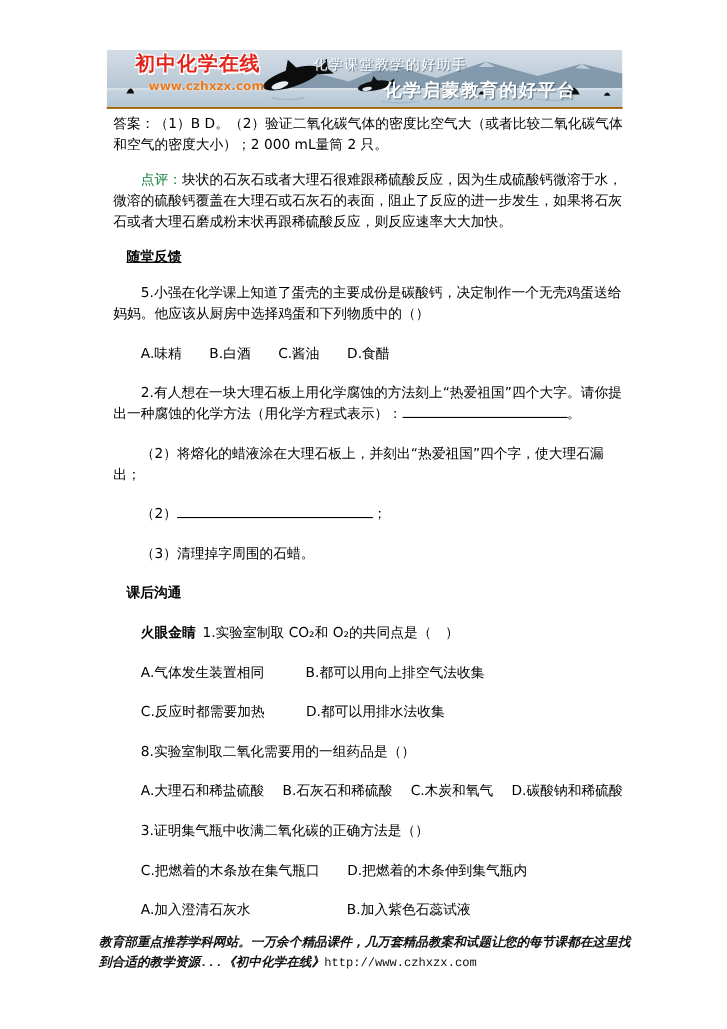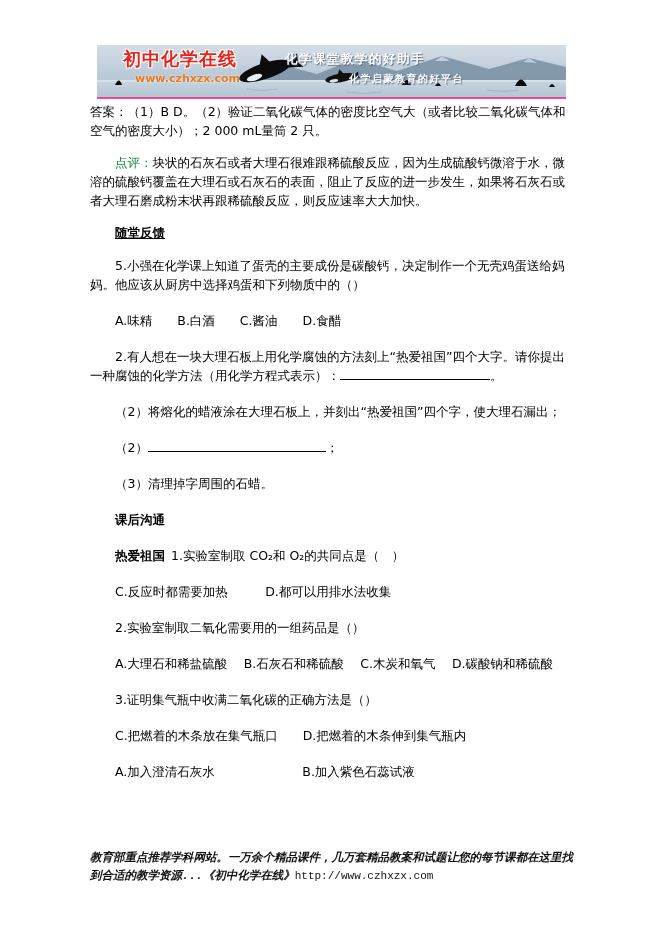--- a/index.html
+++ b/index.html
@@ -1,34 +1,34 @@
 <!DOCTYPE html>
 <html lang="zh"><head>
 <meta charset="utf-8">
 <style>
   html,body{margin:0;padding:0;background:#ffffff;}
   .page{position:relative;width:661px;height:935px;background:#ffffff;overflow:hidden;
         font-family:"DejaVu Sans","Liberation Sans",sans-serif;color:#000;}
   
   .banner{position:absolute;left:97px;top:45px;width:469px;height:52px;
-          border-bottom:2px solid #ec4899;overflow:hidden;}
+          border-bottom:2px solid #a16207;overflow:hidden;}
   .banner svg{position:absolute;left:0;top:0;width:100%;height:100%;display:block;}
   .banner .overlay{position:absolute;white-space:nowrap;line-height:1;}
   .site-name{left:26px;top:5px;font-size:18px;font-weight:bold;letter-spacing:1px;
              color:#e3261d;text-shadow:1px 1px 0 #fff,-1px -1px 0 #fff,1px -1px 0 #fff,-1px 1px 0 #fff;}
   .site-url{left:38px;top:28px;font-size:11px;font-weight:bold;color:#e87a1e;
             text-shadow:0 0 2px rgba(255,255,255,.9);}
-  .slogan-top{left:188px;top:8px;font-size:12.5px;font-weight:bold;color:#ffffff;
+  .slogan-top{left:188px;top:8px;font-size:12.5px;font-weight:normal;color:#ffffff;
               letter-spacing:1.5px;text-shadow:1px 1px 1px rgba(50,70,90,.7);}
-  .slogan-bottom{left:252px;top:29px;font-size:10px;font-weight:bold;color:#ffffff;
+  .slogan-bottom{left:252px;top:29px;font-size:16px;font-weight:bold;color:#ffffff;
                  letter-spacing:1.5px;text-shadow:1px 1px 1px rgba(50,70,90,.7);}
   
   .content{position:absolute;left:90px;top:102px;width:482px;
            font-size:12.5px;line-height:19px;}
-  .content p{margin:0 0 13px 0;}
+  .content p{margin:0 0 13px 13px;}
   p.indent{text-indent:2em;}
   p.heading{font-weight:bold;text-indent:2em;margin:12px 0 14px 0;}
   .u{text-decoration:underline;}
   .lbl-comment{font-weight:normal;color:#15803d;}
   .bold-inline{font-weight:bold;margin-right:6px;}
   .blank{display:inline-block;border-bottom:1px solid #000;height:13px;vertical-align:baseline;}
   .blank-q2{width:150px;}
   .blank-step2{width:178px;}
   .gap-lg{margin-top:17px !important;}
   
@@ -105,26 +105,27 @@
 
 
     <p class="indent gap-lg">（2）将熔化的蜡液涂在大理石板上，并刻出“热爱祖国”四个字，使大理石漏出；</p>
 
     <p class="indent gap-lg"><span>（2）</span><span class="blank blank-step2"></span><span>；</span></p>
 
     <p class="indent gap-lg">（3）清理掉字周围的石蜡。</p>
 
     <p class="heading gap-lg">课后沟通</p>
 
-    <p class="indent gap-lg"><span class="bold-inline">热爱祖国</span><span>1.实验室制取 CO₂和 O₂的共同点是（　）</span></p>
+    <p class="indent gap-lg"><span class="bold-inline">火眼金睛</span><span>1.实验室制取 CO₂和 O₂的共同点是（　）</span></p>
 
+    <p class="indent gap-lg">A.气体发生装置相同　　　B.都可以用向上排空气法收集</p>
 
     <p class="indent gap-lg">C.反应时都需要加热　　　D.都可以用排水法收集</p>
 
-    <p class="indent gap-lg">2.实验室制取二氧化需要用的一组药品是（）</p>
+    <p class="indent gap-lg">8.实验室制取二氧化需要用的一组药品是（）</p>
 
     <p class="indent gap-lg">A.大理石和稀盐硫酸　 B.石灰石和稀硫酸 　C.木炭和氧气　 D.碳酸钠和稀硫酸</p>
 
     <p class="indent gap-lg">3.证明集气瓶中收满二氧化碳的正确方法是（）</p>
 
     <p class="indent gap-lg">C.把燃着的木条放在集气瓶口　　D.把燃着的木条伸到集气瓶内</p>
 
     <p class="indent gap-lg">A.加入澄清石灰水　　　　　　　B.加入紫色石蕊试液</p>
 
   </div>

